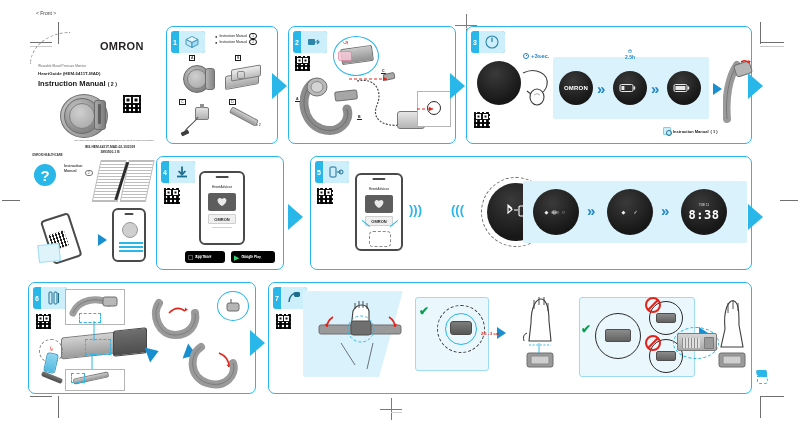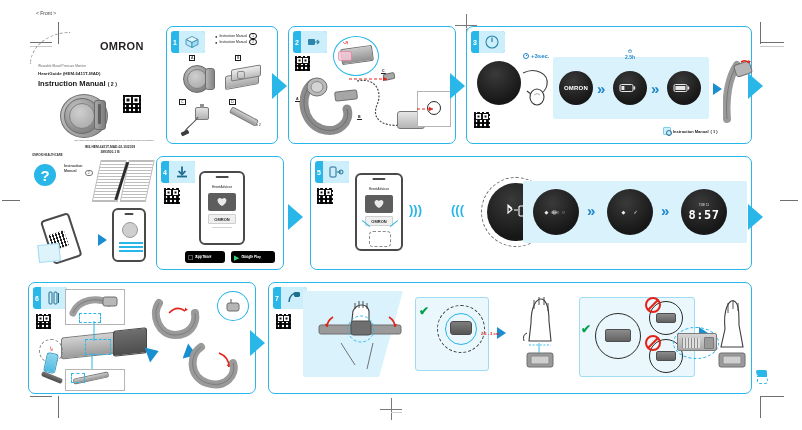--- a/index.html
+++ b/index.html
@@ -692,21 +692,21 @@
     </div>
     <div class="chev" style="left:276px; top:46px;">»</div>
 
     <div class="screen-dark" style="left:296px; top:32px; width:46px; height:46px;">
       <span style="font-size:5px; color:#ededed; letter-spacing:1px;">◆ &nbsp; ✓</span>
     </div>
     <div class="chev" style="left:350px; top:46px;">»</div>
 
     <div class="screen-dark" style="left:370px; top:32px; width:46px; height:46px; flex-direction:column; gap:1px;">
       <span class="tiny">TUE 11</span>
-      <span class="tm">8:57</span>
+      <span class="tm">8:38</span>
     </div>
   </div>
 
   <div class="bigarrow" style="left:748px; top:204px;"></div>
 
   <div class="panel" style="left:28px; top:282px; width:228px; height:112px;">
     <div class="stepbadge" style="left:4px; top:4px; width:34px; height:22px;">
       <span class="num">6</span>
       <span class="glyph">
         <svg width="16" height="16" viewBox="0 0 16 16" aria-hidden="true">

